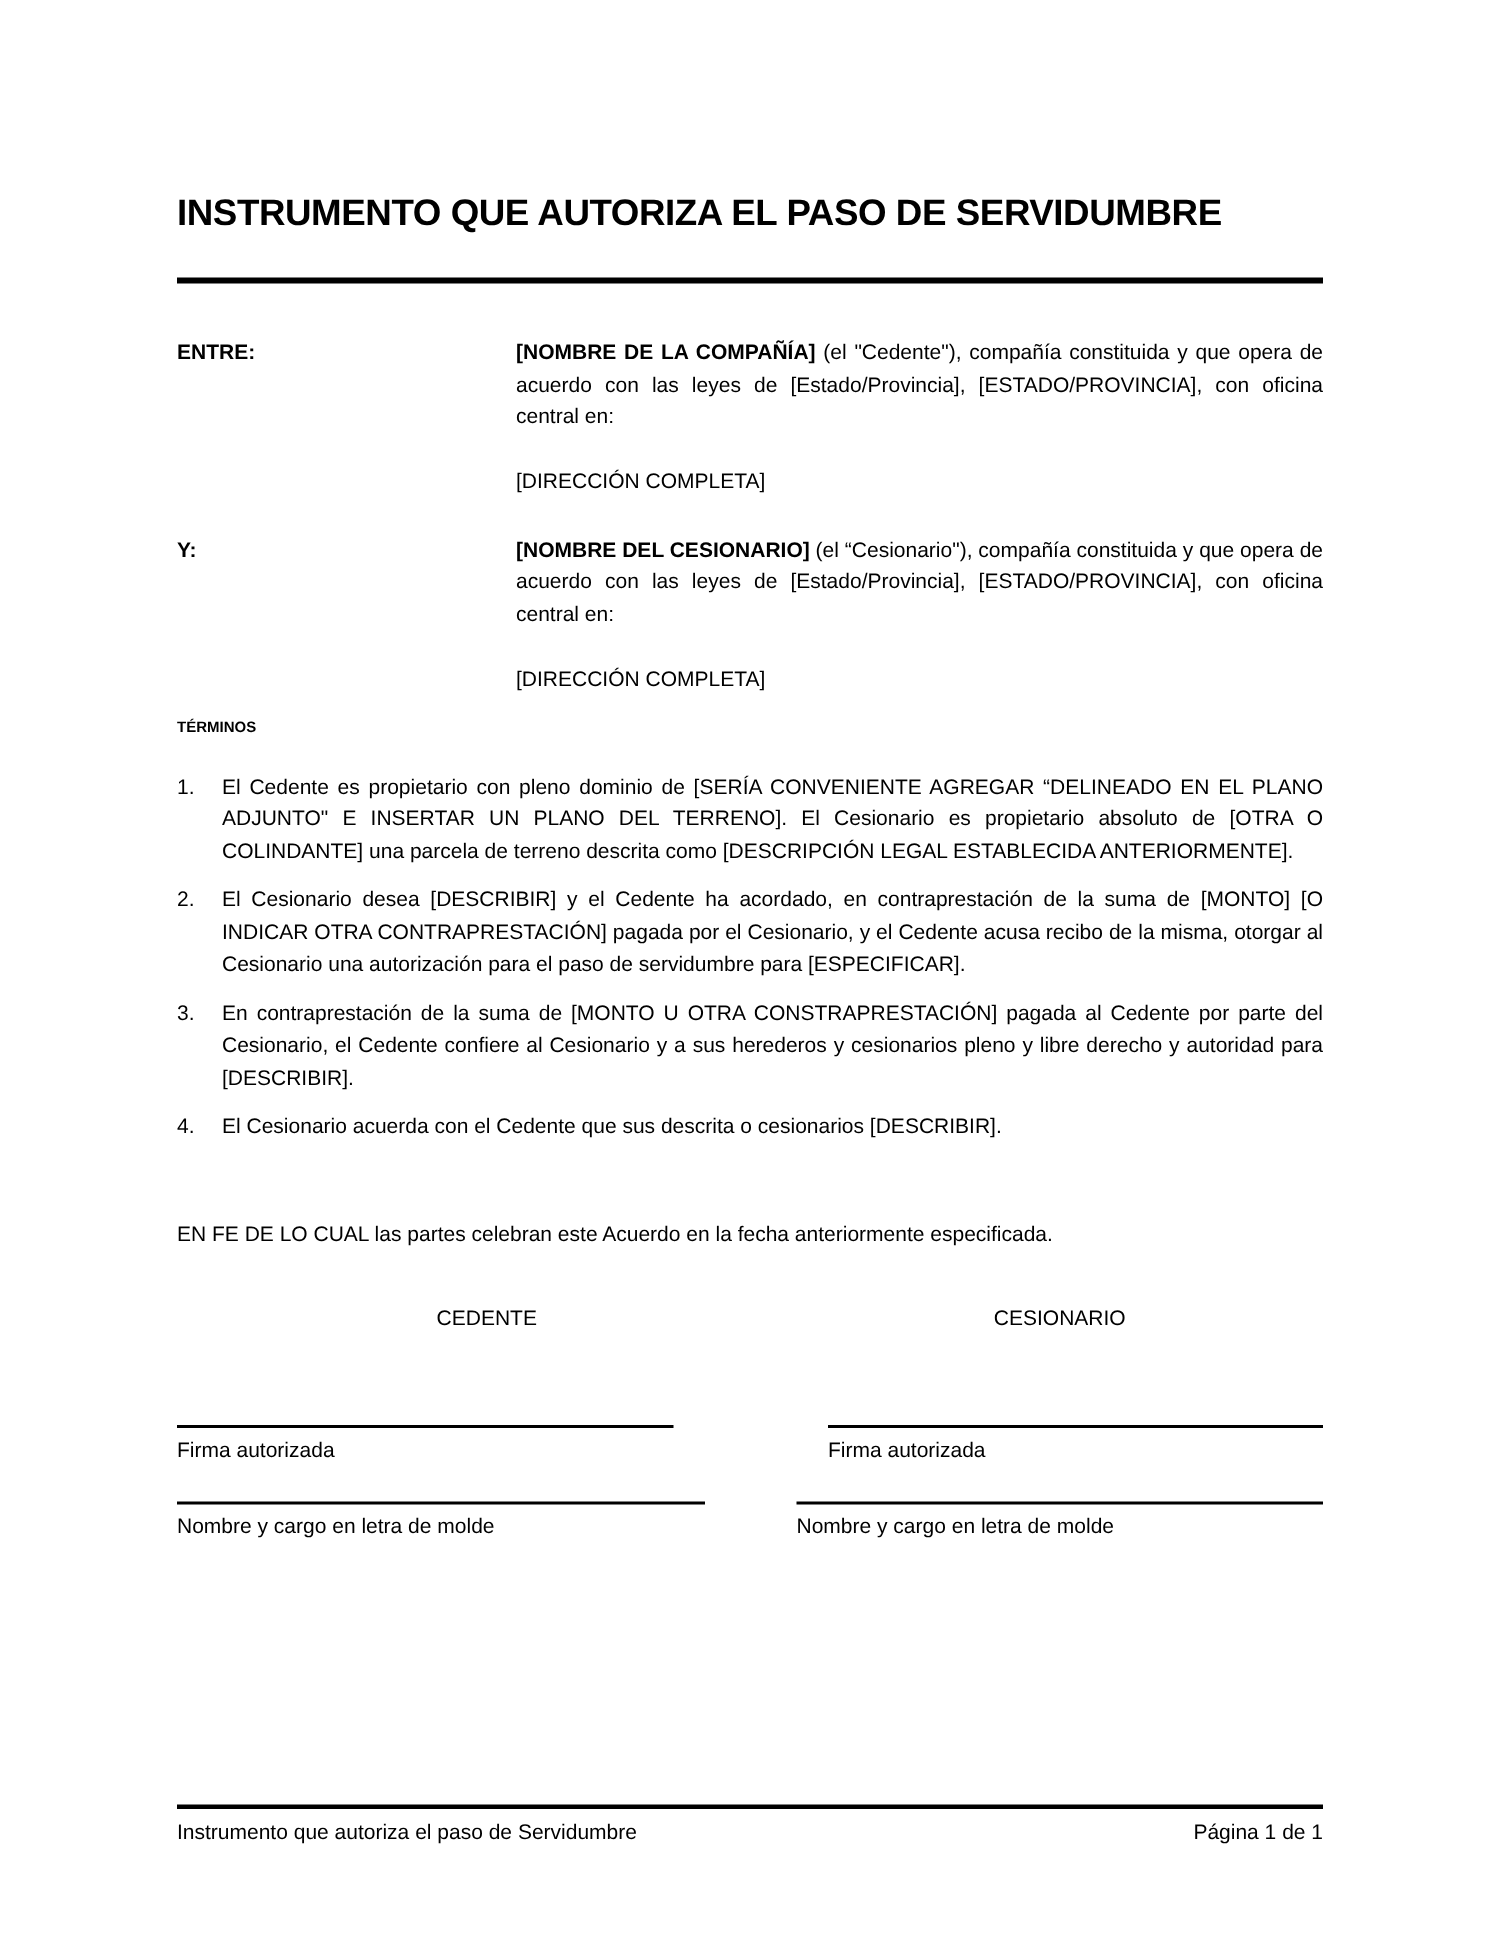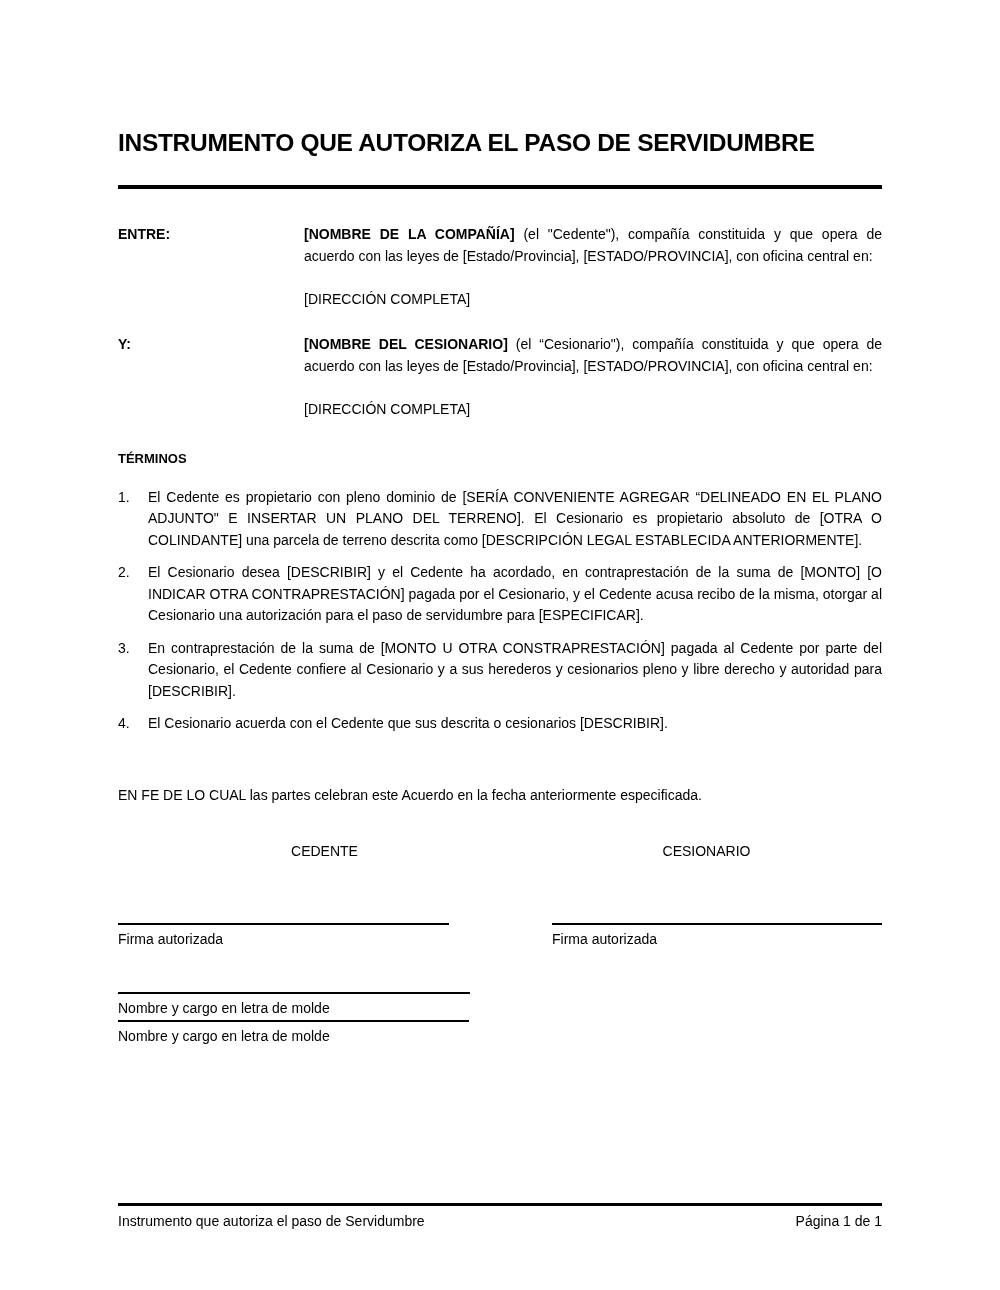--- a/index.html
+++ b/index.html
@@ -37,37 +37,38 @@
     background: #000;
     margin-top: 28px;
   }
   .intro {
     margin: 19px 0 0;
     text-align: justify;
   }
   .party-row {
     display: flex;
     margin-top: 35px;
+    gap: 40px;
   }
   .party-row.second { margin-top: 24px; }
   .party-label {
     width: 186px;
     flex: none;
     font-weight: bold;
   }
   .party-body { flex: 1; }
   .party-text {
     margin: 0;
     text-align: justify;
   }
   .party-text b { font-weight: bold; }
   .party-address { margin: 21.5px 0 0; }
   .terms-heading {
-    margin: 28px 0 0;
-    font-size: 13px;
+    margin: 12px 0 0;
+    font-size: 10px;
     line-height: 21.5px;
     font-weight: bold;
   }
   .term-item {
     display: flex;
     margin-top: 17px;
   }
   .term-item + .term-item { margin-top: 11px; }
   .term-num {
     width: 30px;
@@ -84,21 +85,21 @@
   .closing { margin: 50px 0 0; }
   .sig-headings {
     display: flex;
     margin-top: 35px;
     text-align: center;
   }
   .sig-heading-left { width: 413px; flex: none; }
   .sig-heading-right { flex: 1; }
   .sig-row { display: flex; }
   .sig-row-1 { margin-top: 60px; gap: 42px; }
-  .sig-row-2 { margin-top: 42px; flex-direction: column; }
+  .sig-row-2 { margin-top: 24px; }
   .sig-col {
     width: 352px;
     margin-right: 61px;
   }
   .sig-col:last-child { margin-right: 0; width: 351px; }
   .sig-line {
     border-top: 2px solid #000;
     height: 0;
   }
   .sig-label { padding-top: 4px; }

